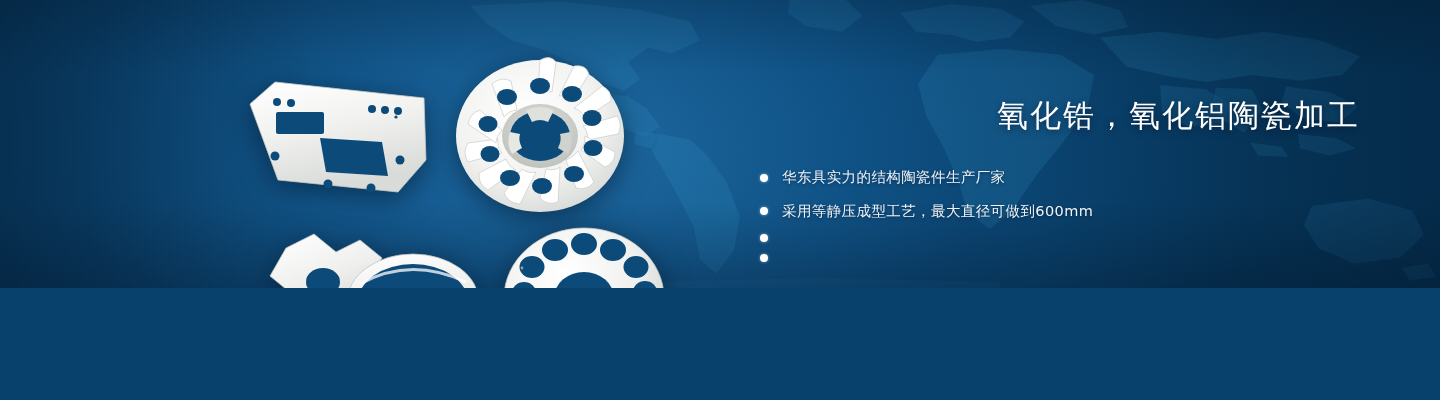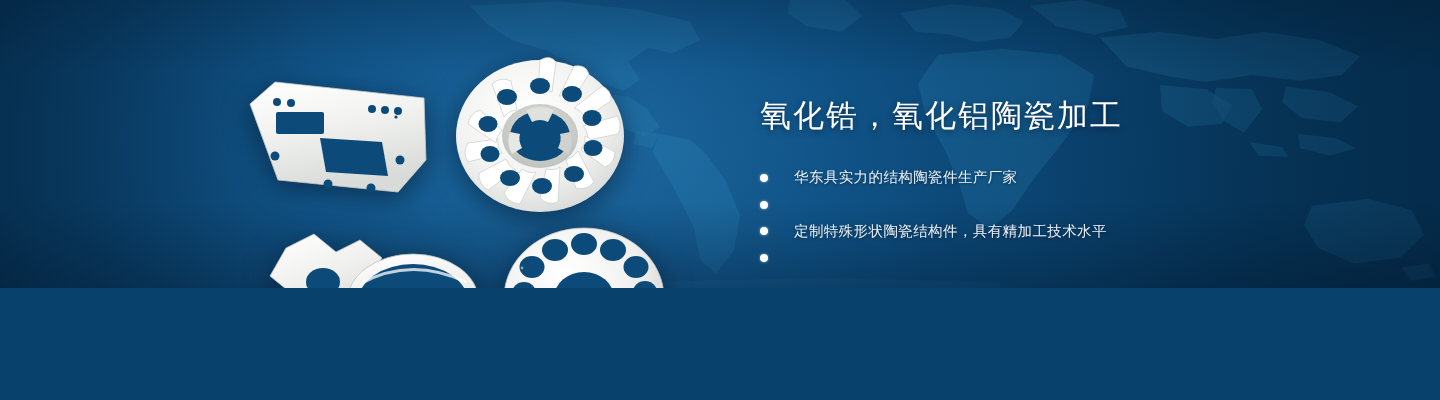--- a/index.html
+++ b/index.html
@@ -8,20 +8,21 @@
   body {
     font-family:"DejaVu Sans","Liberation Sans",sans-serif;
     background:#07416c;
   }
 
   .banner {
     position:relative;
     width:1440px; height:288px;
     overflow:hidden;
     background:#6d28d9;
+    text-align:right;
   }
 
   
   .bg-base {
     position:absolute; inset:0;
     background:
       radial-gradient(ellipse 820px 520px at 40% 52%, #1a6399 0%, #0d4f82 32%, #09426e 58%, #073a61 80%, #06365b 100%),
       linear-gradient(105deg,#05345a 0%, #0a4574 38%, #0a4573 62%, #063a62 100%);
   }
   .bg-vign {
@@ -71,21 +72,20 @@
     margin-right:14px;
     flex:0 0 auto;
     box-shadow:0 0 3px rgba(255,255,255,0.5);
   }
   .feature-text {
     color:#eef4fa;
     font-size:14.5px;
     line-height:1.5;
     letter-spacing:0.4px;
     text-shadow:0 1px 3px rgba(0,15,35,0.5);
-    margin-left:12px;
   }
 </style>
 </head>
 <body>
 
 <div class="banner">
 
   <div class="bg-base"></div>
 
   <div class="bg-map">
@@ -270,24 +270,24 @@
   <div class="copy">
     <h1 class="headline">氧化锆，氧化铝陶瓷加工</h1>
 
     <ul class="feature-list">
       <li class="feature-item">
         <span class="dot"></span>
         <span class="feature-text">华东具实力的结构陶瓷件生产厂家</span>
       </li>
       <li class="feature-item">
         <span class="dot"></span>
-      </li>
-      <li class="feature-item">
-        <span class="dot"></span>
-        <span class="feature-text">定制特殊形状陶瓷结构件，具有精加工技术水平</span>
+        <span class="feature-text">采用等静压成型工艺，最大直径可做到600mm</span>
+      </li>
+      <li class="feature-item">
+        <span class="dot"></span>
       </li>
       <li class="feature-item">
         <span class="dot"></span>
       </li>
     </ul>
   </div>
 
 </div>
 
 </body></html>

